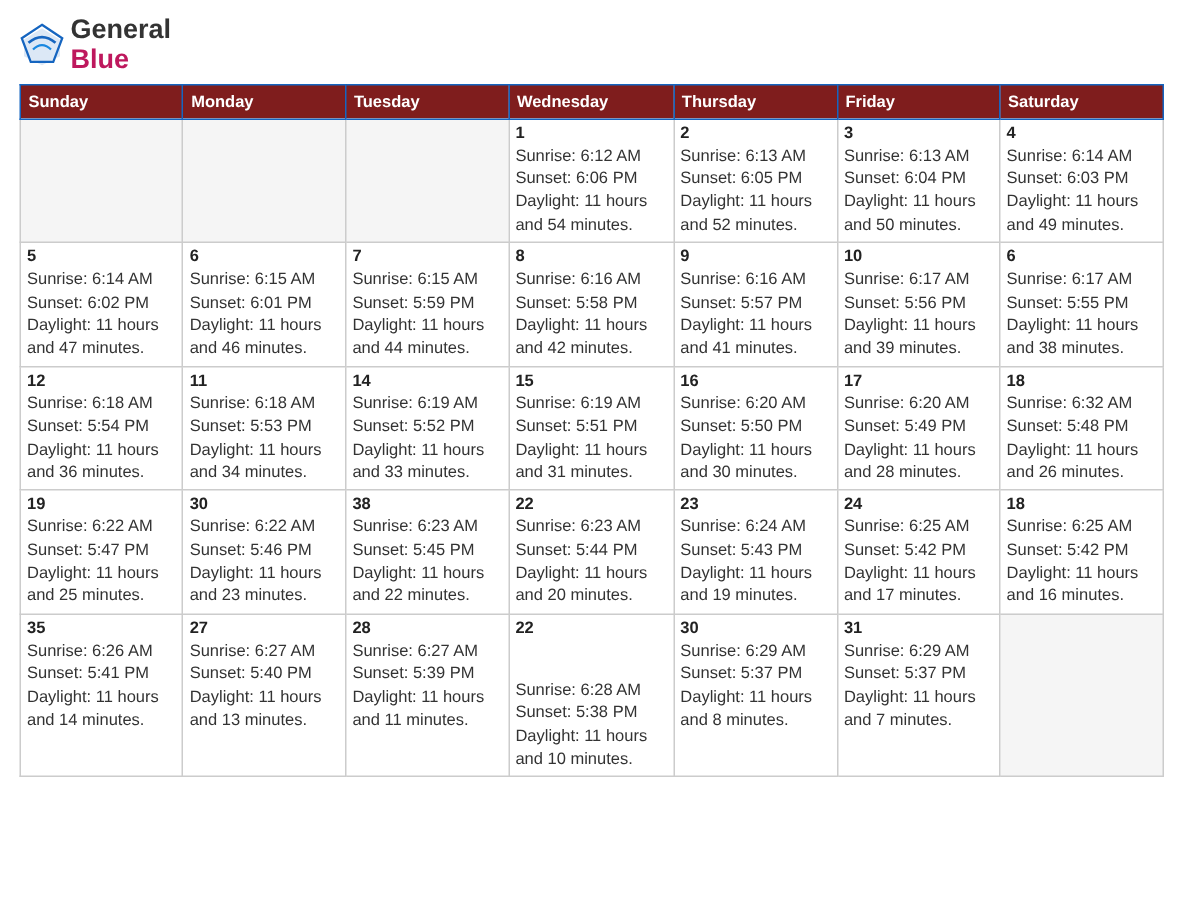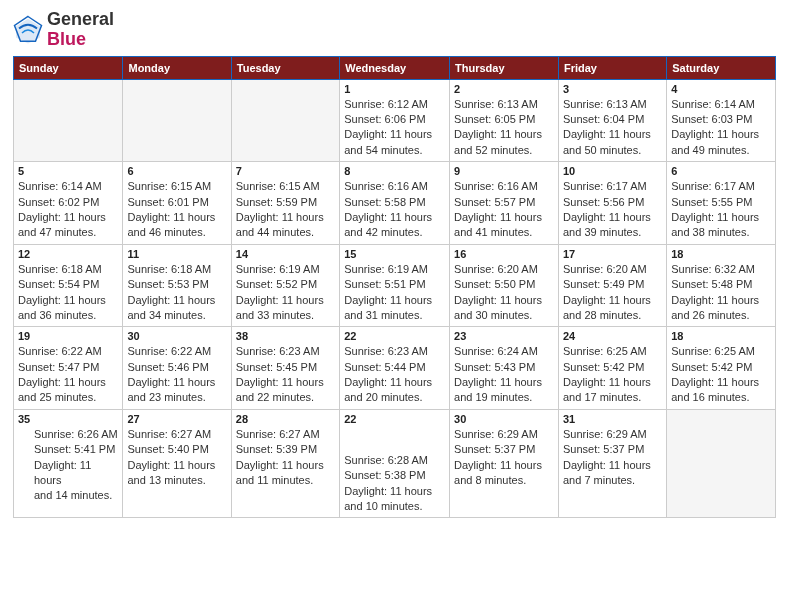--- a/index.html
+++ b/index.html
@@ -303,21 +303,21 @@
             <div class="day-number">18</div>
             <div class="day-info" style="white-space: pre-line;">Sunrise: 6:25 AM
 Sunset: 5:42 PM
 Daylight: 11 hours
 and 16 minutes.</div>
           </td>
         </tr>
         <tr>
           <td>
             <div class="day-number">35</div>
-            <div class="day-info" style="white-space: pre-line; margin-left: 16px;">Sunrise: 6:26 AM
+            <div class="day-info" style="white-space: pre-line;">Sunrise: 6:26 AM
 Sunset: 5:41 PM
 Daylight: 11 hours
 and 14 minutes.</div>
           </td>
           <td>
             <div class="day-number">27</div>
             <div class="day-info" style="white-space: pre-line;">Sunrise: 6:27 AM
 Sunset: 5:40 PM
 Daylight: 11 hours
 and 13 minutes.</div>

